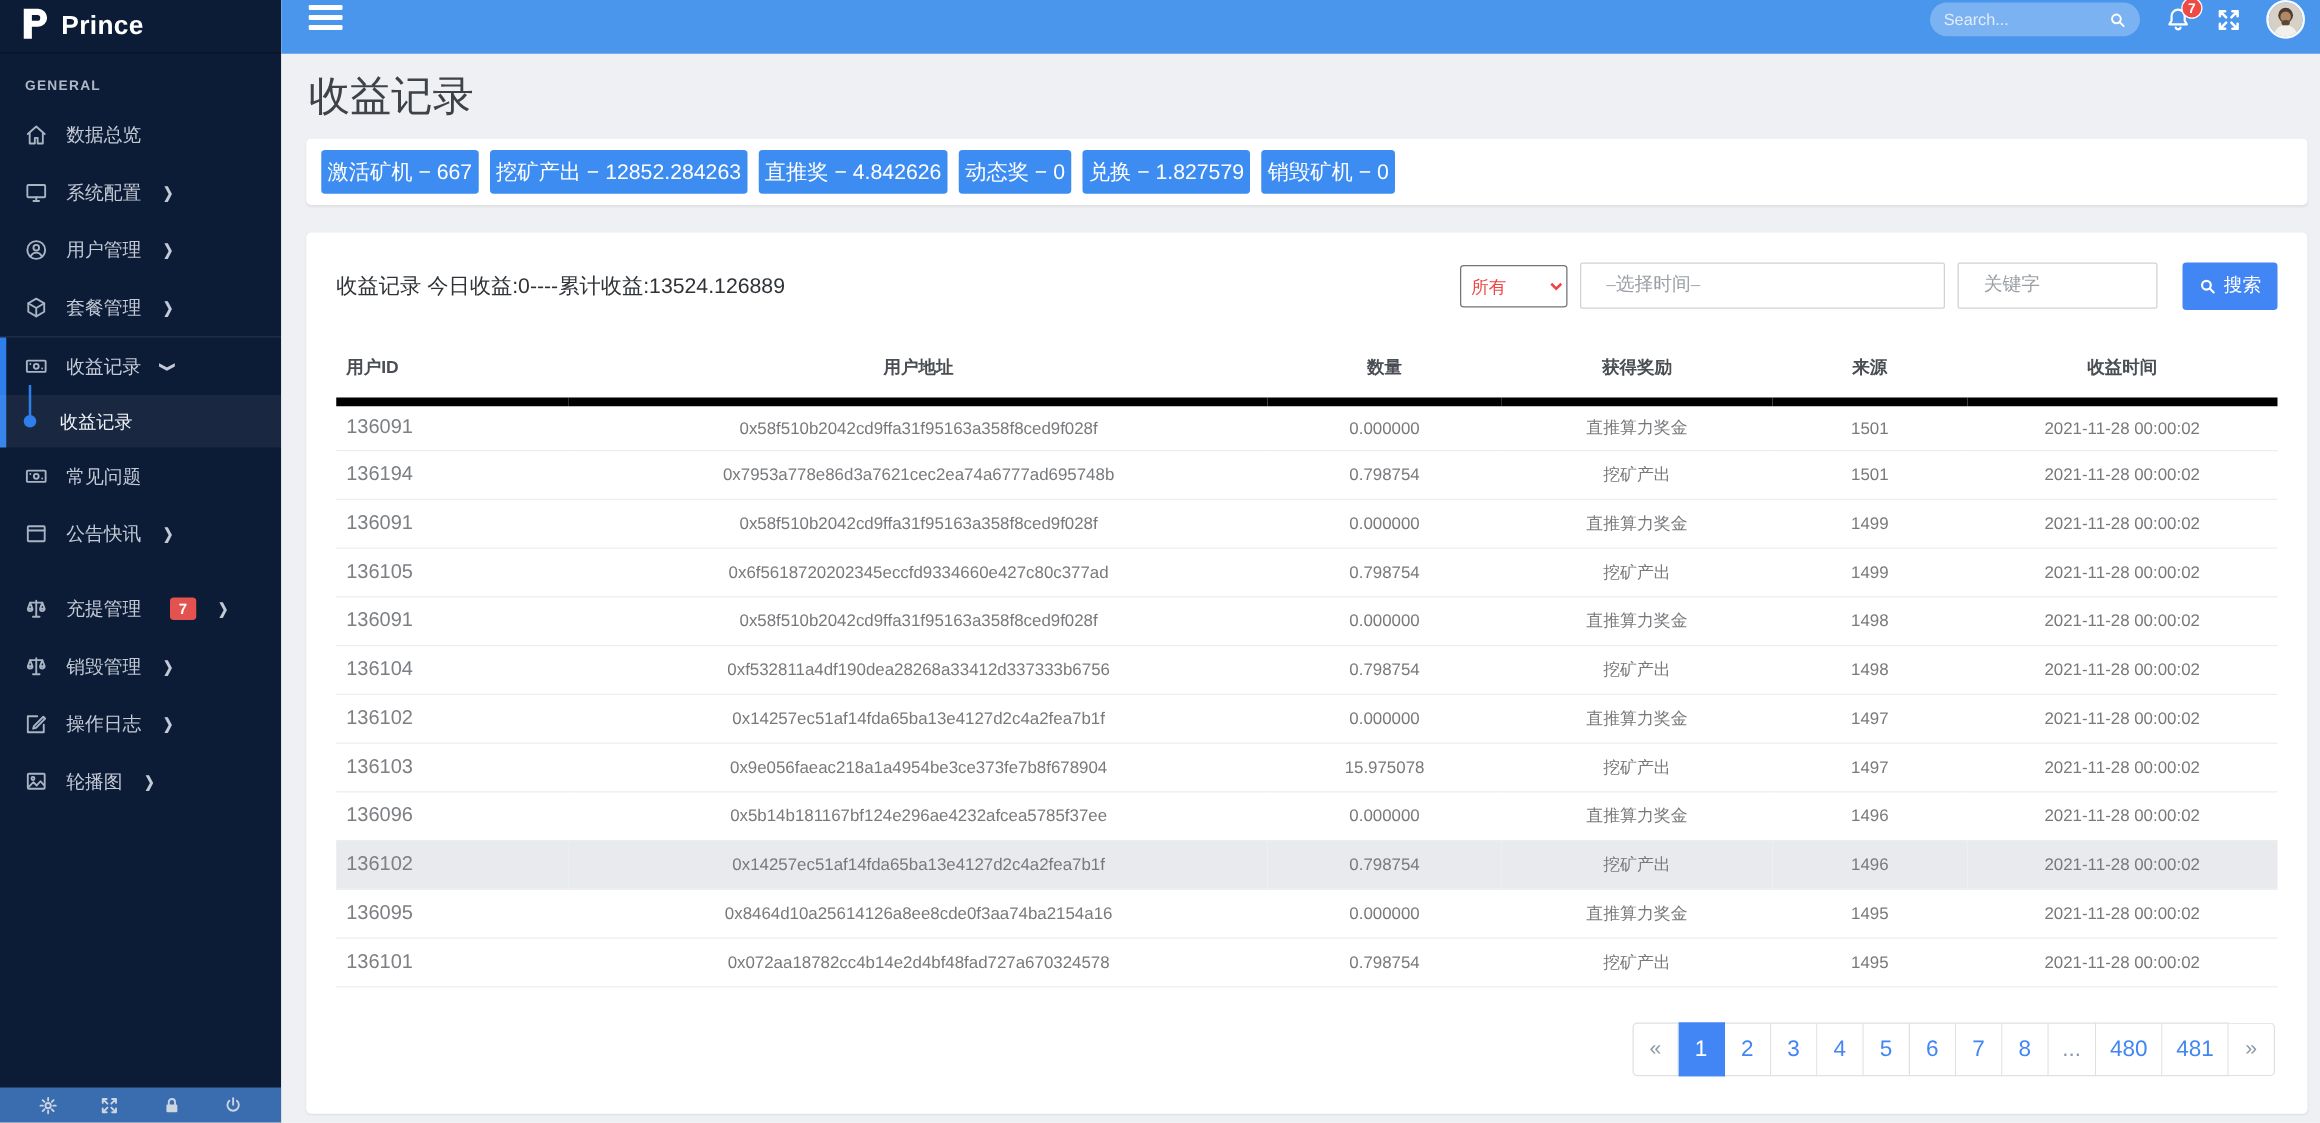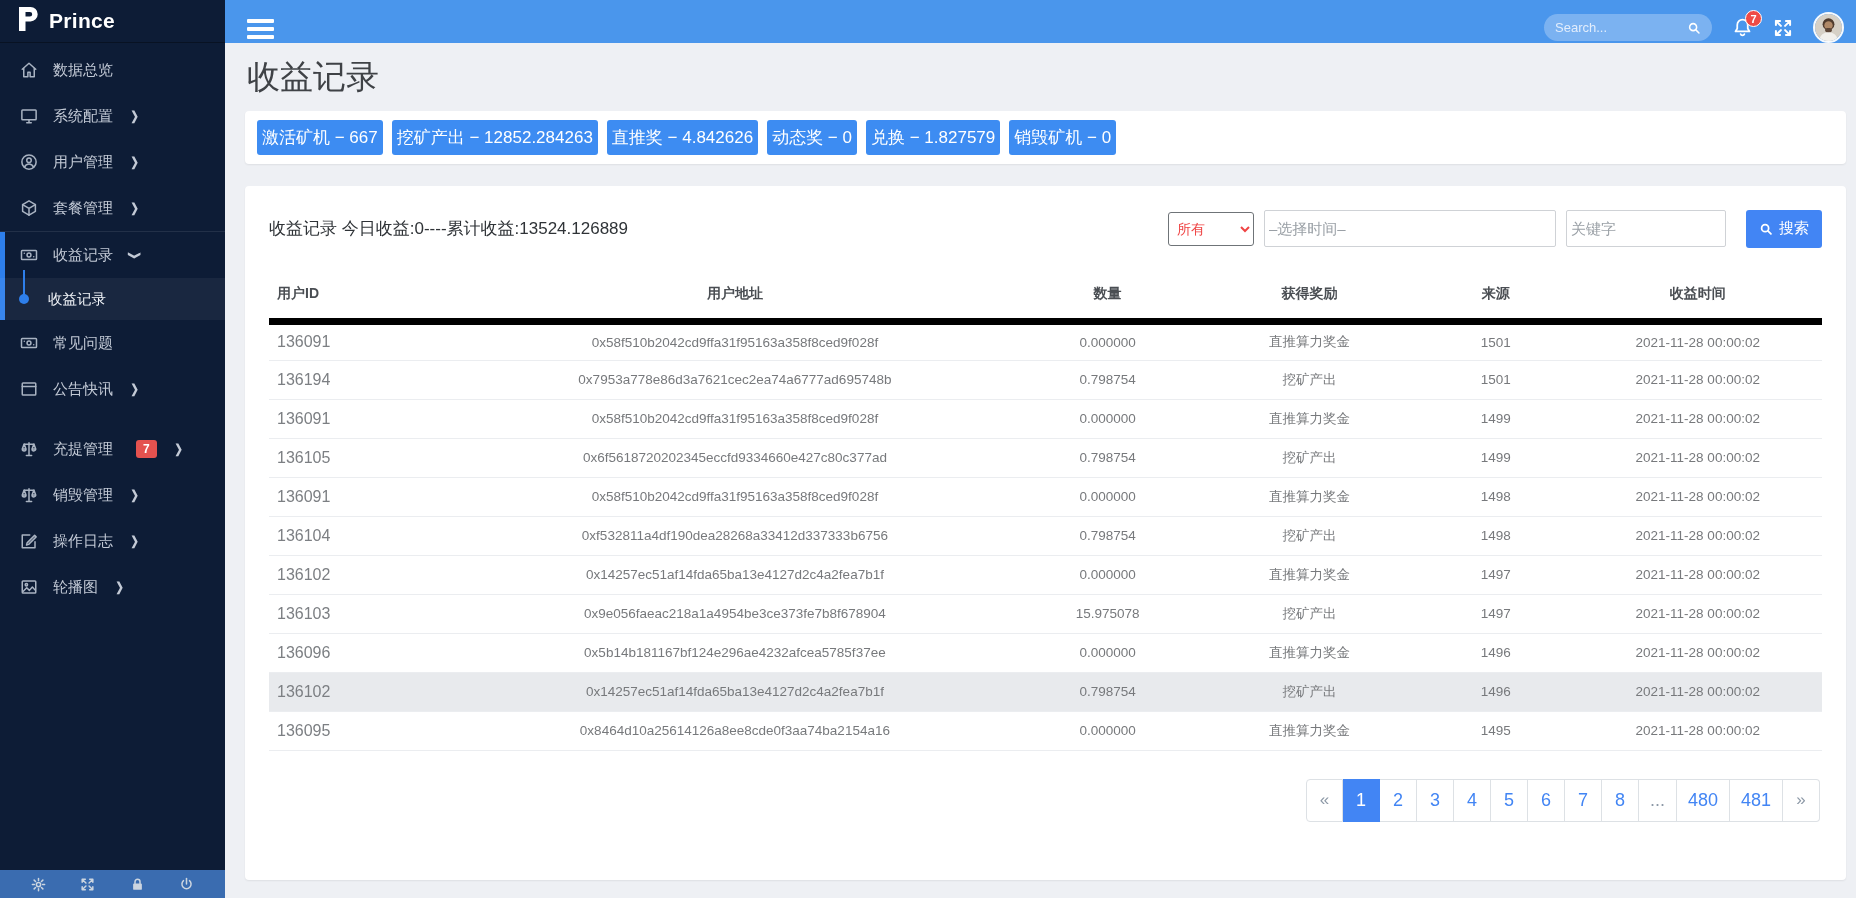--- a/index.html
+++ b/index.html
@@ -23,21 +23,21 @@
   .sub-item { position:relative; height:42px; display:flex; align-items:center; padding-left:48px; color:#f2f5f9; font-size:14.5px; background:rgba(255,255,255,.05); cursor:pointer; }
   .sub-item::before { content:""; position:absolute; left:23px; top:-8px; height:28px; width:2px; background:#2e7feb; }
   .sub-dot { position:absolute; left:19px; top:50%; margin-top:-5px; width:10px; height:10px; border-radius:50%; background:#2e7feb; }
   .gap-top { margin-top:14px; }
   .side-footer { height:28px; background:#3a6cb0; display:flex; align-items:center; justify-content:space-around; padding:0 14px; flex-shrink:0; }
   .side-footer .fico { width:15px; height:15px; color:#ccd5e0; cursor:pointer; }
   .side-footer svg { width:15px; height:15px; display:block; }
 
   
   .main { flex:1; display:flex; flex-direction:column; background:#eef0f4; min-width:0; }
-  .topbar { height:43px; background:#4a96ec; display:flex; align-items:flex-end; padding:0 12px 0 22px; flex-shrink:0; }
+  .topbar { height:43px; background:#4a96ec; display:flex; align-items:flex-start; padding:0 12px 0 22px; flex-shrink:0; }
   .hamburger { width:27px; cursor:pointer; }
   .hamburger div { height:4px; background:#fff; border-radius:1px; margin:4px 0; }
   .topbar-right { margin-left:auto; display:flex; align-items:center; gap:20px; }
   .search-pill { width:168px; height:27px; background:rgba(255,255,255,.27); border-radius:14px; display:flex; align-items:center; padding:0 11px; }
   .search-pill input { flex:1; background:transparent; border:none; outline:none; color:#fff; font-size:13px; min-width:0; }
   .search-pill input::placeholder { color:#e2edfc; }
   .search-pill .ico { width:14px; height:14px; color:#fff; }
   .bell-wrap { position:relative; cursor:pointer; }
   .bell-wrap .ico { width:21px; height:21px; color:#fff; display:block; }
   .bell-badge { position:absolute; top:-7px; right:-9px; background:#ef4b46; color:#fff; font-size:11px; font-weight:700; min-width:17px; height:17px; border-radius:50%; border:1.5px solid #fff; display:flex; align-items:center; justify-content:center; }
@@ -50,21 +50,21 @@
   .content { padding:14px 10px 0 20px; flex:1; overflow:hidden; }
   .page-title { font-size:33px; font-weight:400; color:#3f4246; line-height:1.2; margin-bottom:14px; margin-left:2px; }
   .stats-card { background:#fff; border-radius:4px; padding:9px 12px; display:flex; gap:9px; box-shadow:0 1px 2px rgba(0,0,0,.07); }
   .stat-btn { background:#3d8cf2; color:#fff; border:none; border-radius:3px; height:35px; padding:0 5px; font-size:17px; font-family:inherit; cursor:pointer; white-space:nowrap; }
 
   .table-card { background:#fff; border-radius:4px; margin-top:22px; padding:18px 24px 30px; box-shadow:0 1px 2px rgba(0,0,0,.07); min-height:694px; }
   .card-head { display:flex; align-items:center; justify-content:space-between; margin-top:6px; }
   .card-title { font-size:17px; color:#2f3337; }
   .filters { display:flex; align-items:center; }
   .filter-select { width:86px; height:34px; border:1px solid #6f7478; border-radius:3px; background:#fff; color:#ef4444; font-size:14px; font-family:inherit; padding:0 4px; }
-  .filter-input { height:37px; border:1px solid #cfd2d6; border-radius:2px; padding:0 4px; font-size:15px; font-family:Liberation Sans, sans-serif; color:#0369a1; outline:none; }
+  .filter-input { height:37px; border:1px solid #cfd2d6; border-radius:2px; padding:0 20px; font-size:15px; font-family:Liberation Serif, serif; color:#0369a1; outline:none; }
   .filter-input::placeholder { color:#9aa0a6; }
   .date-input { width:292px; margin-left:10px; }
   .keyword-input { width:160px; margin-left:10px; }
   .search-btn { margin-left:20px; height:38px; background:#4285f4; border:none; border-radius:3px; color:#fff; font-size:15px; font-family:inherit; padding:0 13px; display:flex; align-items:center; gap:6px; cursor:pointer; }
   .search-btn .ico { width:14px; height:14px; }
 
   table.earnings { width:100%; border-collapse:collapse; margin-top:24px; }
   .earnings th { font-size:14px; font-weight:700; color:#4a4e53; padding:13px 8px 15px; text-align:center; border-bottom:7px solid #000000; }
   .earnings th:first-child { text-align:left; }
   .earnings td { font-size:13.5px; color:#77797c; height:39px; padding:0 8px; text-align:center; border-bottom:1px solid #ebedf0; }
@@ -88,20 +88,21 @@
     <div class="logo">
       <span>
         <svg width="24" height="26" viewBox="0 0 24 26">
             <path fill-rule="evenodd" fill="#fff" d="M3 1h11.5a7.2 7.2 0 0 1 0 14.4H9.5V25H3V1zm6.5 5v4.6h4.4a2.3 2.3 0 0 0 0-4.6H9.5z"></path>
           </svg>
       </span>
       <span class="logo-text">Prince</span>
     </div>
 
     <div class="side-nav">
+      <div class="section-label">GENERAL</div>
 
       <div class="nav-item">
         <span class="ico">
             <svg viewBox="0 0 24 24" fill="none" stroke="currentColor" stroke-width="2">
               <path d="M3 11L12 3l9 8"></path>
               <path d="M5 10v11h5.5v-6h3v6H19V10"></path>
             </svg>
           </span>
         <span>数据总览</span>
       </div>
@@ -426,20 +427,28 @@
                 <td>2021-11-28 00:00:02</td>
               </tr>
               <tr>
                 <td>136095</td>
                 <td>0x8464d10a25614126a8ee8cde0f3aa74ba2154a16</td>
                 <td>0.000000</td>
                 <td>直推算力奖金</td>
                 <td>1495</td>
                 <td>2021-11-28 00:00:02</td>
               </tr>
+              <tr>
+                <td>136101</td>
+                <td>0x072aa18782cc4b14e2d4bf48fad727a670324578</td>
+                <td>0.798754</td>
+                <td>挖矿产出</td>
+                <td>1495</td>
+                <td>2021-11-28 00:00:02</td>
+              </tr>
             </tbody>
         </table>
 
         <div class="pagination">
             <a class="page-item nav">«</a>
             <a class="page-item active">1</a>
             <a class="page-item">2</a>
             <a class="page-item">3</a>
             <a class="page-item">4</a>
             <a class="page-item">5</a>

